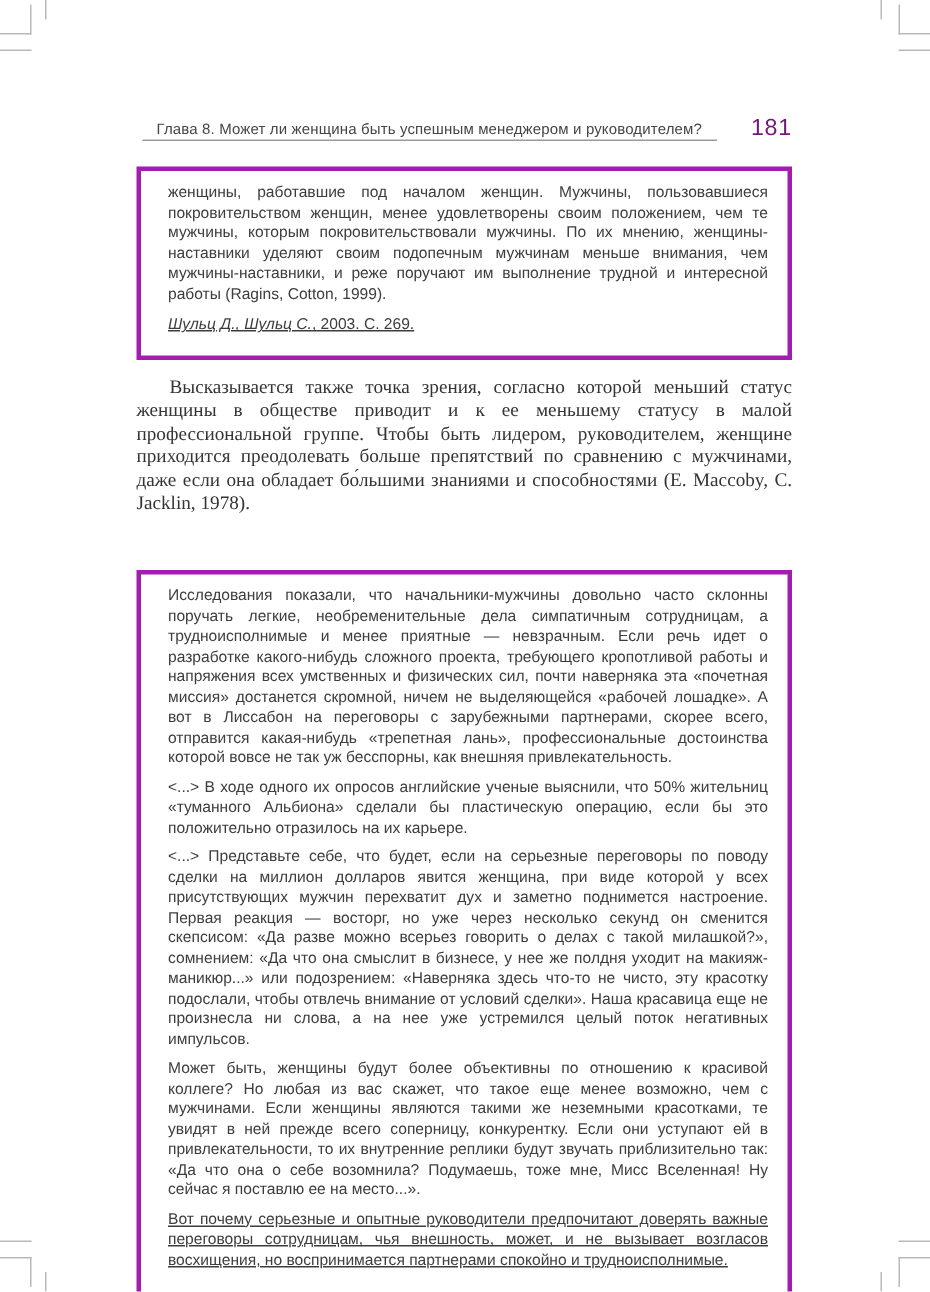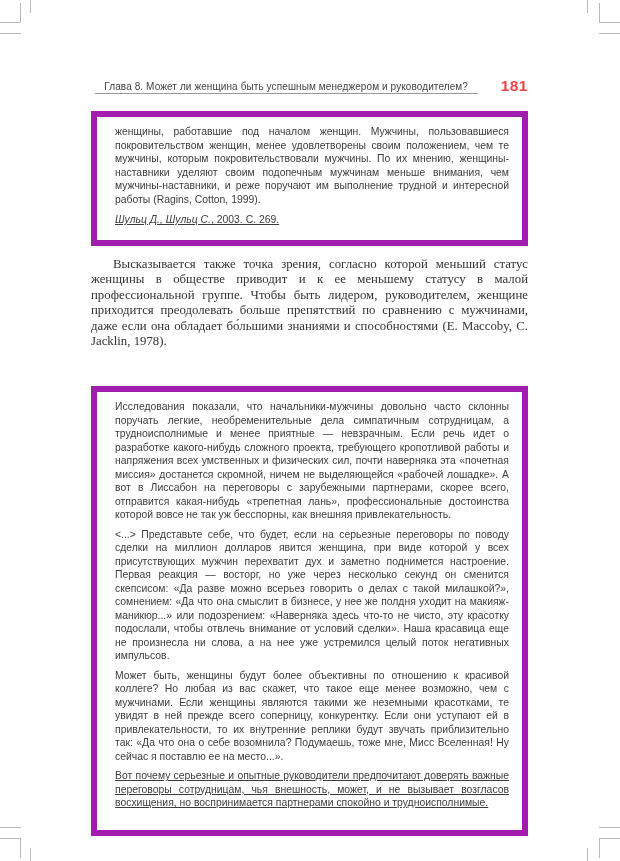--- a/index.html
+++ b/index.html
@@ -30,25 +30,25 @@
   .content { position: absolute; left: 91px; top: 76px; width: 437px; }
 
   .running-header { position: relative; height: 22px; margin-bottom: 13px; }
   .chapter-title {
     position: absolute; right: 60px; bottom: 6px;
     font-size: 10px; color: #454545; white-space: nowrap; letter-spacing: 0.1px; text-align: center;
   }
   .header-rule { position: absolute; left: 4px; right: 50px; bottom: 4px; height: 1px; background: #9a9a9a; }
   .page-number {
     position: absolute; right: 0; bottom: 3px;
-    font-size: 15.5px; font-weight: bold; color: #ef4444; letter-spacing: 0.5px;
+    font-size: 15.5px; font-weight: normal; color: #701a75; letter-spacing: 0.5px;
   }
 
   .quote-box {
-    border: 6px solid #a21caf; background: #ffffff;
+    border: 3px solid #a21caf; background: #ffffff;
     padding: 8px 13px 13px 18px;
     font-size: 10.4px; line-height: 13.5px; color: #3d3d3d;
   }
   .quote-box p { text-align: justify; margin-bottom: 6px; }
   .quote-box p:last-child { margin-bottom: 0; text-decoration: underline; }
   .attribution { margin-top: 7px; text-align: left; }
   .attribution .it { font-style: italic; }
 
   .box-source-1 { margin-bottom: 11px; }
   .box-source-2 { padding-bottom: 20px; margin-top: 36px; }
@@ -89,18 +89,19 @@
 
   <div class="quote-box box-source-1">
     <p>женщины, работавшие под началом женщин. Мужчины, пользовавшиеся покровительством женщин, менее удовлетворены своим положением, чем те мужчины, которым покровительствовали мужчины. По их мнению, женщины-наставники уделяют своим подопечным мужчинам меньше внимания, чем мужчины-наставники, и реже поручают им выполнение трудной и интересной работы (Ragins, Cotton, 1999).</p>
     <p class="attribution"><span class="it">Шульц Д., Шульц С.</span><span>, 2003. С. 269.</span></p>
   </div>
 
   <p class="body-paragraph">Высказывается также точка зрения, согласно которой меньший статус женщины в обществе приводит и к ее меньшему статусу в малой профессиональной группе. Чтобы быть лидером, руководителем, женщине приходится преодолевать больше препятствий по сравнению с мужчинами, даже если она обладает бо́льшими знаниями и способностями (E. Maccoby, C. Jacklin, 1978).</p>
 
   <div class="quote-box box-source-2">
     <p>Исследования показали, что начальники-мужчины довольно часто склонны поручать легкие, необременительные дела симпатичным сотрудницам, а трудноисполнимые и менее приятные — невзрачным. Если речь идет о разработке какого-нибудь сложного проекта, требующего кропотливой работы и напряжения всех умственных и физических сил, почти наверняка эта «почетная миссия» достанется скромной, ничем не выделяющейся «рабочей лошадке». А вот в Лиссабон на переговоры с зарубежными партнерами, скорее всего, отправится какая-нибудь «трепетная лань», профессиональные достоинства которой вовсе не так уж бесспорны, как внешняя привлекательность.</p>
+    <p>&lt;...&gt; В ходе одного их опросов английские ученые выяснили, что 50% жительниц «туманного Альбиона» сделали бы пластическую операцию, если бы это положительно отразилось на их карьере.</p>
     <p>&lt;...&gt; Представьте себе, что будет, если на серьезные переговоры по поводу сделки на миллион долларов явится женщина, при виде которой у всех присутствующих мужчин перехватит дух и заметно поднимется настроение. Первая реакция — восторг, но уже через несколько секунд он сменится скепсисом: «Да разве можно всерьез говорить о делах с такой милашкой?», сомнением: «Да что она смыслит в бизнесе, у нее же полдня уходит на макияж-маникюр...» или подозрением: «Наверняка здесь что-то не чисто, эту красотку подослали, чтобы отвлечь внимание от условий сделки». Наша красавица еще не произнесла ни слова, а на нее уже устремился целый поток негативных импульсов.</p>
     <p>Может быть, женщины будут более объективны по отношению к красивой коллеге? Но любая из вас скажет, что такое еще менее возможно, чем с мужчинами. Если женщины являются такими же неземными красотками, те увидят в ней прежде всего соперницу, конкурентку. Если они уступают ей в привлекательности, то их внутренние реплики будут звучать приблизительно так: «Да что она о себе возомнила? Подумаешь, тоже мне, Мисс Вселенная! Ну сейчас я поставлю ее на место...».</p>
     <p>Вот почему серьезные и опытные руководители предпочитают доверять важные переговоры сотрудницам, чья внешность, может, и не вызывает возгласов восхищения, но воспринимается партнерами спокойно и трудноисполнимые.</p>
   </div>
 
 </div>
 
 </body></html>

